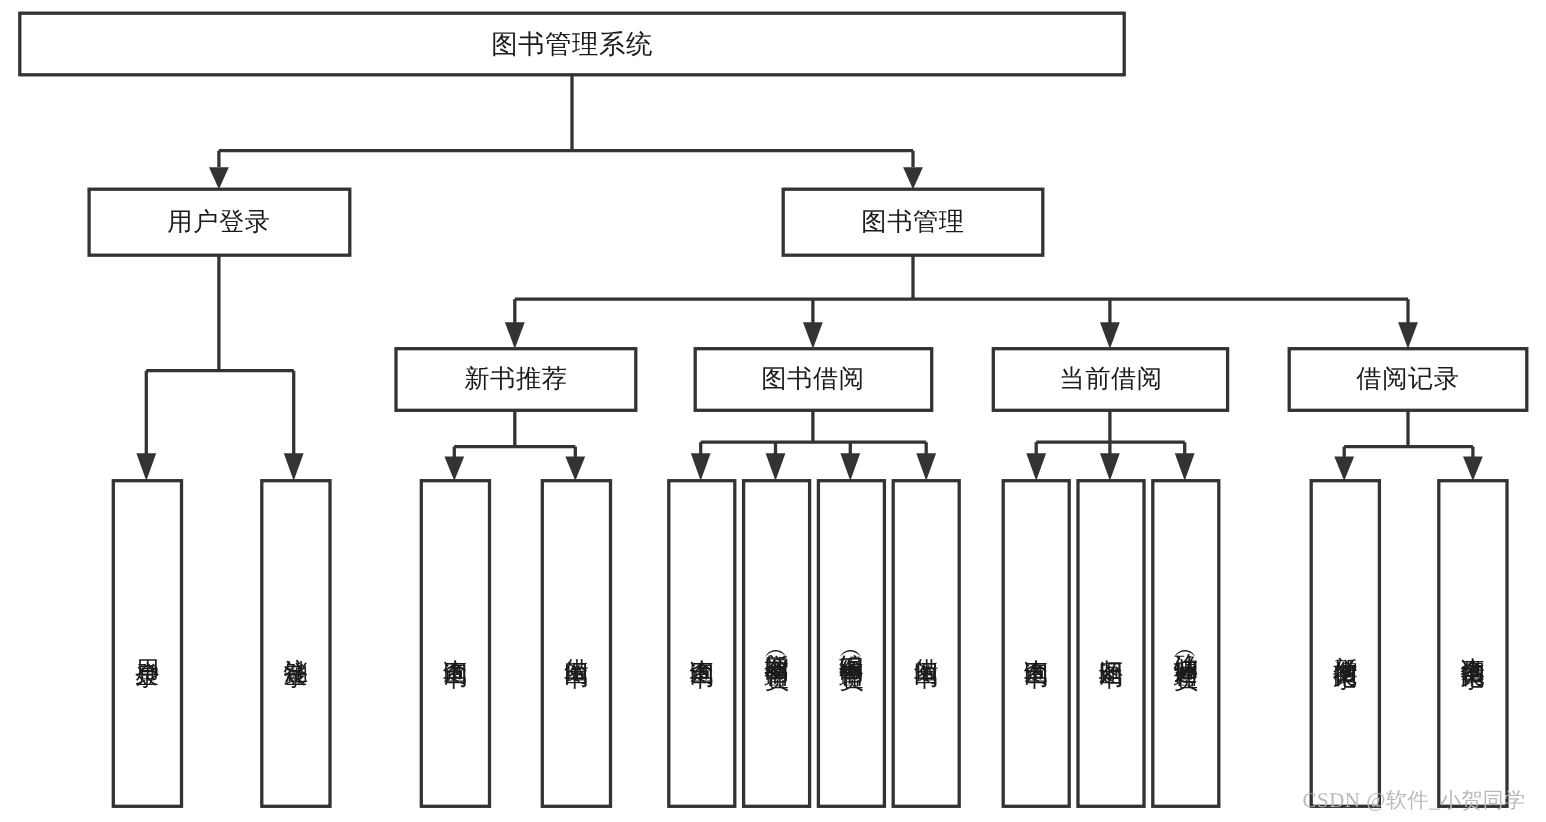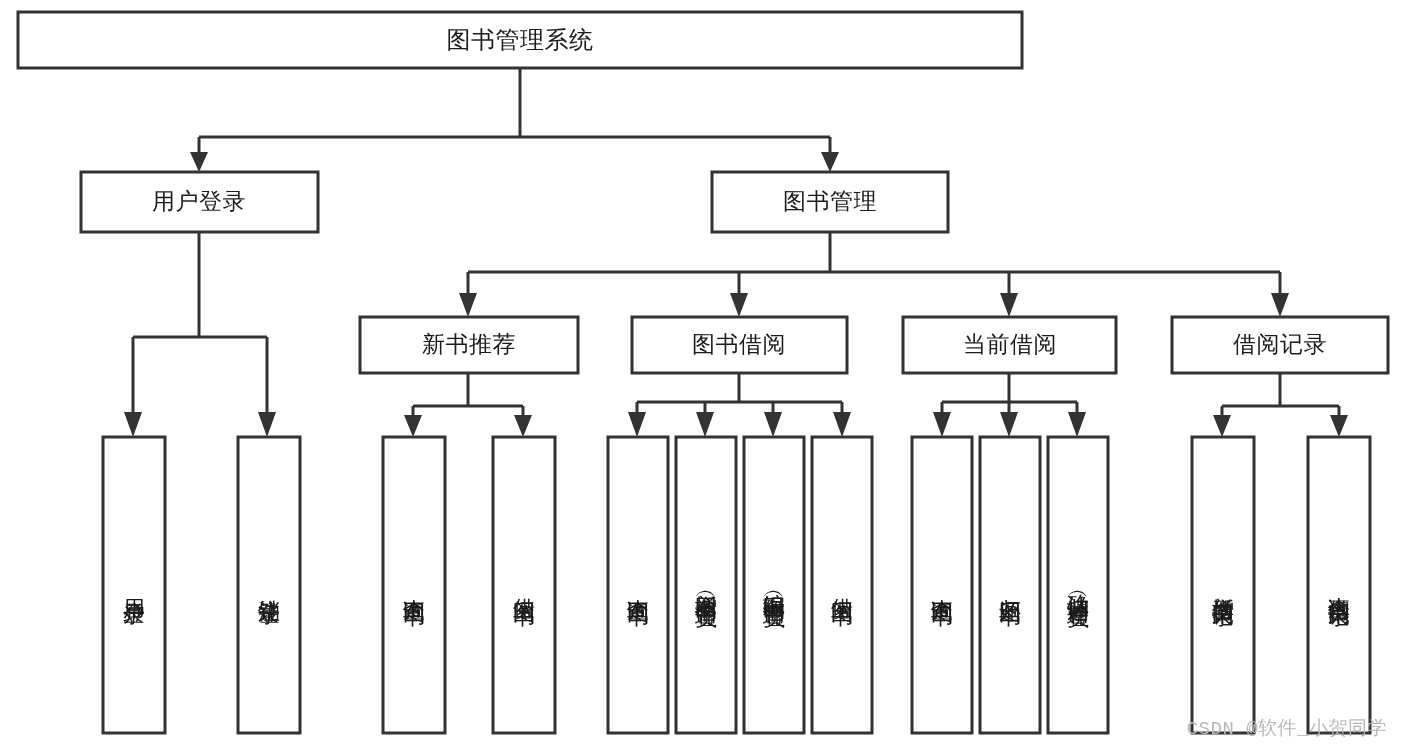--- a/index.html
+++ b/index.html
@@ -65,21 +65,21 @@
     color: #1b1b1b;
     line-height: 1.18;
     letter-spacing: 2px;
     white-space: nowrap;
     text-align: center;
   }
   .watermark {
     position: absolute;
     right: 8px;
     bottom: 6px;
-    font-family: Liberation Mono, monospace;
+    font-family: Liberation Serif, serif;
     font-size: 19px;
     color: #b9b9b9;
     letter-spacing: 0.5px;
     user-select: none;
     white-space: nowrap;
   }
 </style>
 </head>
 <body>
 

